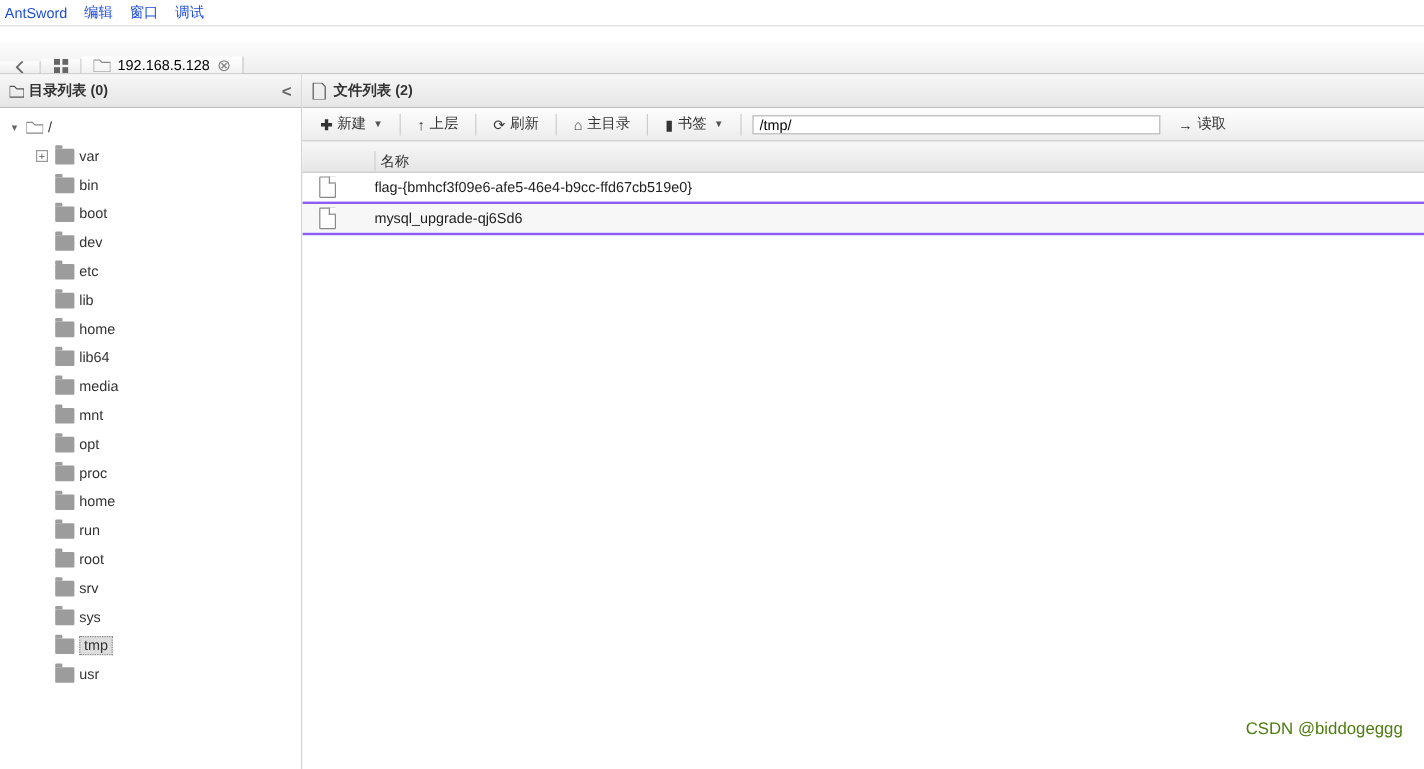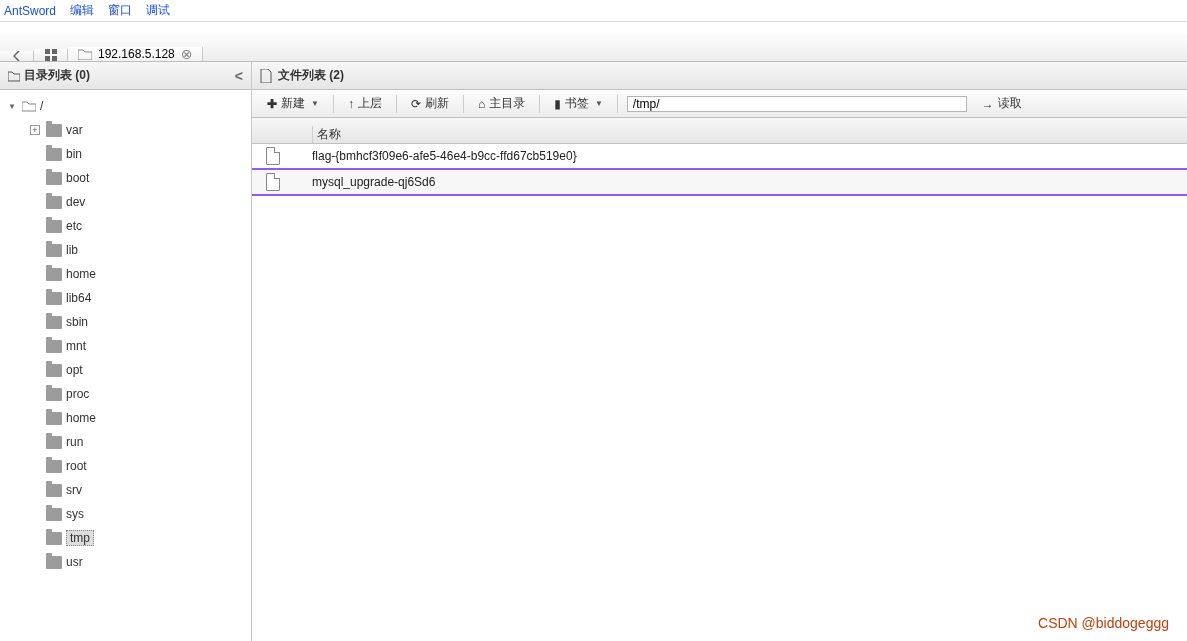--- a/index.html
+++ b/index.html
@@ -38,21 +38,21 @@
 .filegrid-head { height:26px; background: linear-gradient(#f7f7f7,#e6e6e6); border-bottom:1px solid #c0c0c0; display:flex; align-items:flex-end; }
 .col-icon { width:60px; }
 .col-name-h { flex:1; padding-left:4px; border-left:1px solid #cfcfcf; color:#333; }
 .filelist { flex:1; overflow:auto; }
 .frow { height:26px; display:flex; align-items:center; border-bottom:2px solid #8b5cf6;text-align:center; }
 .frow:nth-child(even){ background:#f7f7f7; }
 .file-ico { width:14px; height:18px; border:1px solid #888; border-radius:1px; position:relative; margin-left:14px; background:#fff; }
 .file-ico::after { content:""; position:absolute; top:-1px; right:-1px; width:5px; height:5px; background:#fff; border-left:1px solid #888; border-bottom:1px solid #888; }
 .fname { margin-left:32px; color:#222; }
 
-.watermark { position:absolute; right:18px; bottom:10px; color:#c2410c; font-size:14px; font-weight:500; pointer-events:none; }
+.watermark { position:absolute; right:18px; bottom:26px; color:#4d7c0f; font-size:14px; font-weight:500; pointer-events:none; }
 
 svg { display:block; }
 </style>
 </head>
 <body>
 
 <div class="app">
 
   <div class="menubar">
     <span>AntSword</span>
@@ -141,21 +141,21 @@
               <span class="label">home</span>
             </div>
             <div class="tree-node child">
               <span style="width:12px"></span>
               <span class="folder-ico"></span>
               <span class="label">lib64</span>
             </div>
             <div class="tree-node child">
               <span style="width:12px"></span>
               <span class="folder-ico"></span>
-              <span class="label">sbin</span>
+              <span class="label">media</span>
             </div>
             <div class="tree-node child">
               <span style="width:12px"></span>
               <span class="folder-ico"></span>
               <span class="label">mnt</span>
             </div>
             <div class="tree-node child">
               <span style="width:12px"></span>
               <span class="folder-ico"></span>
               <span class="label">opt</span>

